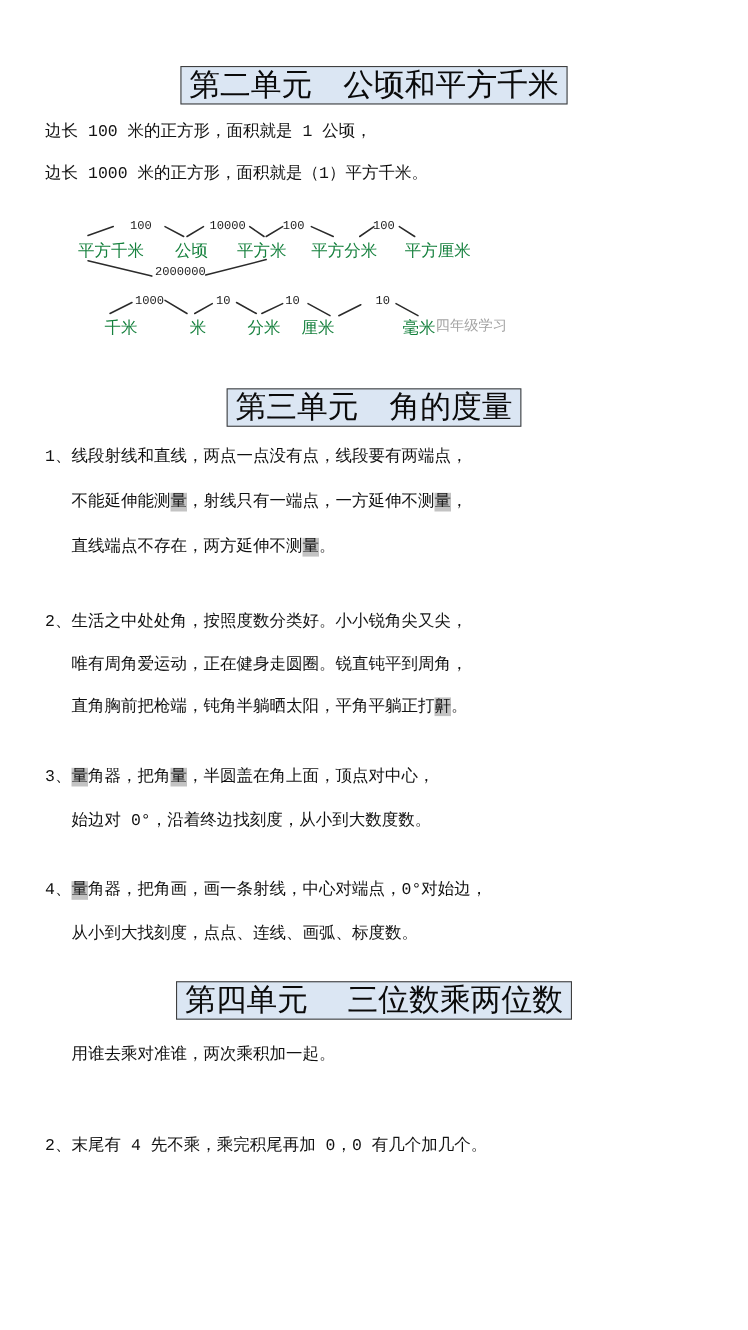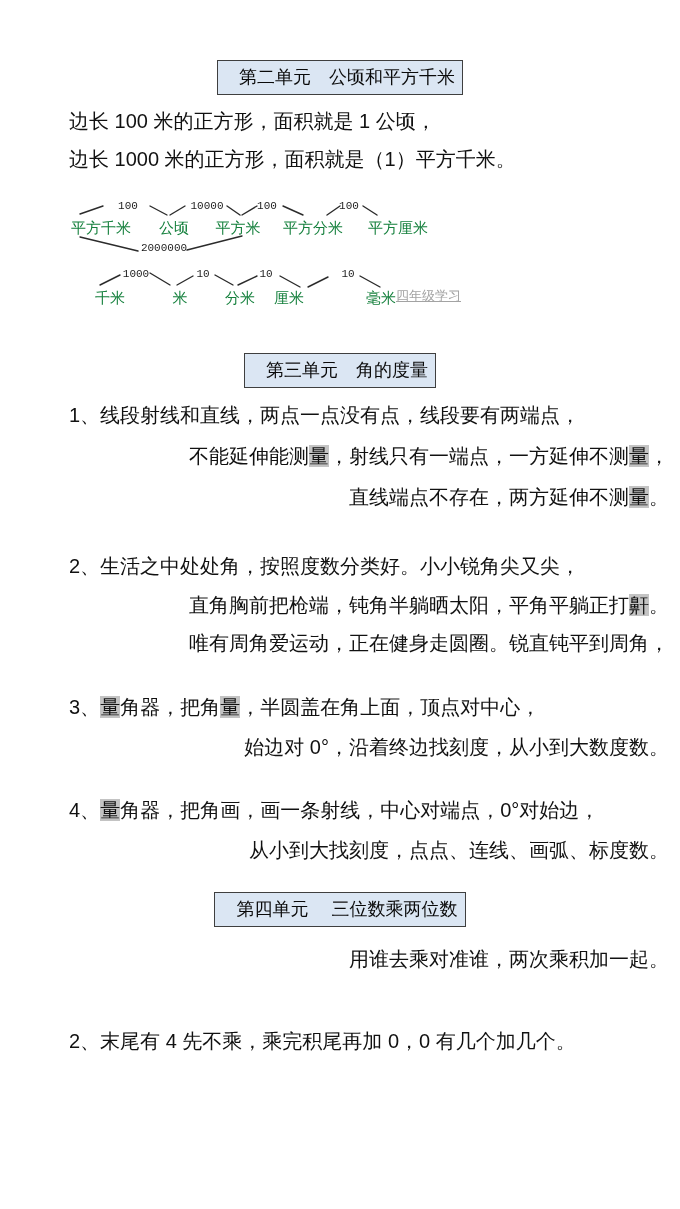--- a/index.html
+++ b/index.html
@@ -9,29 +9,29 @@
     background:#ffffff;
     font-family:"Liberation Sans","DejaVu Sans",sans-serif;
     color:#111111;
     overflow:hidden;
   }
   .title-row{position:absolute;left:0;width:680px;text-align:center;}
   .title-box{
     display:inline-block;
     background:#dbe6f3;
     border:1px solid #3f3f3f;
-    padding:3px 7px 4px 21px;
-    font-size:18px;
+    padding:3px 7px 4px 7px;
+    font-size:28px;
     line-height:26px;
     color:#0a0a0a;
     white-space:pre;
   }
-  .text-block{position:absolute;left:69px;width:600px;font-size:20px;}
+  .text-block{position:absolute;left:41px;width:600px;font-size:15px;font-family:Liberation Mono, monospace;}
   .text-block .line{white-space:pre;}
-  .point .cont{padding-left:24px;text-align:right;}
+  .point .cont{padding-left:24px;}
   .intro{line-height:38px;}
   .hl{background:#c3c3c3;}
   .diagram{position:absolute;left:0;width:620px;}
   .diagram svg{position:absolute;left:0;top:0;}
   .dlabel{
     position:absolute;
     font-size:15px;
     color:#15803d;
     white-space:nowrap;
     transform:translateX(-50%);
@@ -42,21 +42,20 @@
     font-size:11px;
     color:#1c1c1c;
     white-space:nowrap;
     transform:translateX(-50%);
   }
   .watermark{
     position:absolute;
     font-size:13px;
     color:#a3a3a3;
     white-space:nowrap;
-    text-decoration:underline;
   }
 </style>
 </head>
 <body>
 
 <div class="page">
 
   <div class="title-row" style="top:60px">
     <span class="title-box">第二单元　公顷和平方千米</span>
   </div>
@@ -123,22 +122,22 @@
   </div>
 
   <div class="text-block point" style="top:395px;line-height:41px">
     <div class="line">1、线段射线和直线，两点一点没有点，线段要有两端点，</div>
     <div class="line cont">不能延伸能测<span class="hl">量</span>，射线只有一端点，一方延伸不测<span class="hl">量</span>，</div>
     <div class="line cont">直线端点不存在，两方延伸不测<span class="hl">量</span>。</div>
   </div>
 
   <div class="text-block point" style="top:547px;line-height:38.5px">
     <div class="line">2、生活之中处处角，按照度数分类好。小小锐角尖又尖，</div>
+    <div class="line cont">唯有周角爱运动，正在健身走圆圈。锐直钝平到周角，</div>
     <div class="line cont">直角胸前把枪端，钝角半躺晒太阳，平角平躺正打<span class="hl">鼾</span>。</div>
-    <div class="line cont">唯有周角爱运动，正在健身走圆圈。锐直钝平到周角，</div>
   </div>
 
   <div class="text-block point" style="top:687px;line-height:40px">
     <div class="line">3、<span class="hl">量</span>角器，把角<span class="hl">量</span>，半圆盖在角上面，顶点对中心，</div>
     <div class="line cont">始边对 0°，沿着终边找刻度，从小到大数度数。</div>
   </div>
 
   <div class="text-block point" style="top:790px;line-height:40px">
     <div class="line">4、<span class="hl">量</span>角器，把角画，画一条射线，中心对端点，0°对始边，</div>
     <div class="line cont">从小到大找刻度，点点、连线、画弧、标度数。</div>

